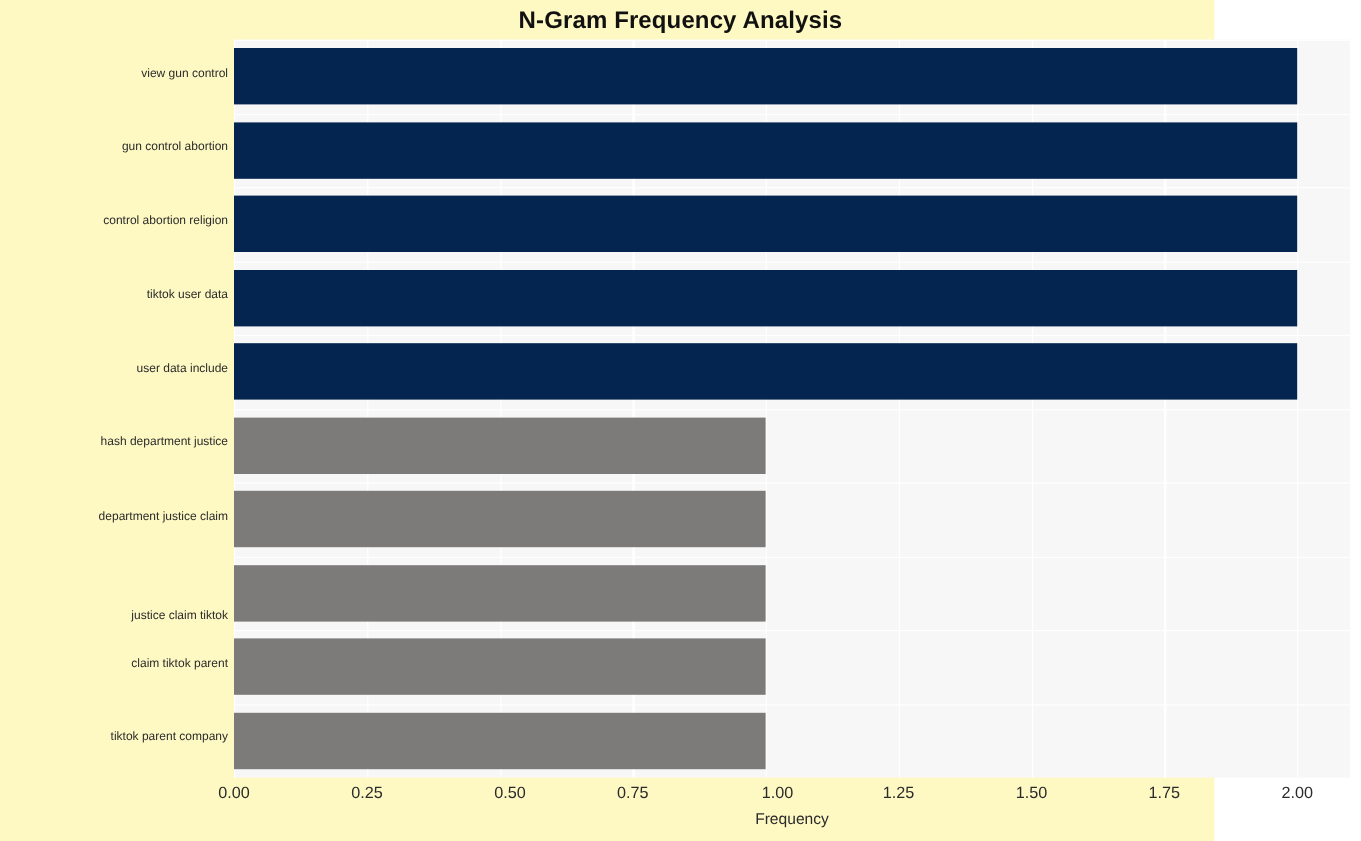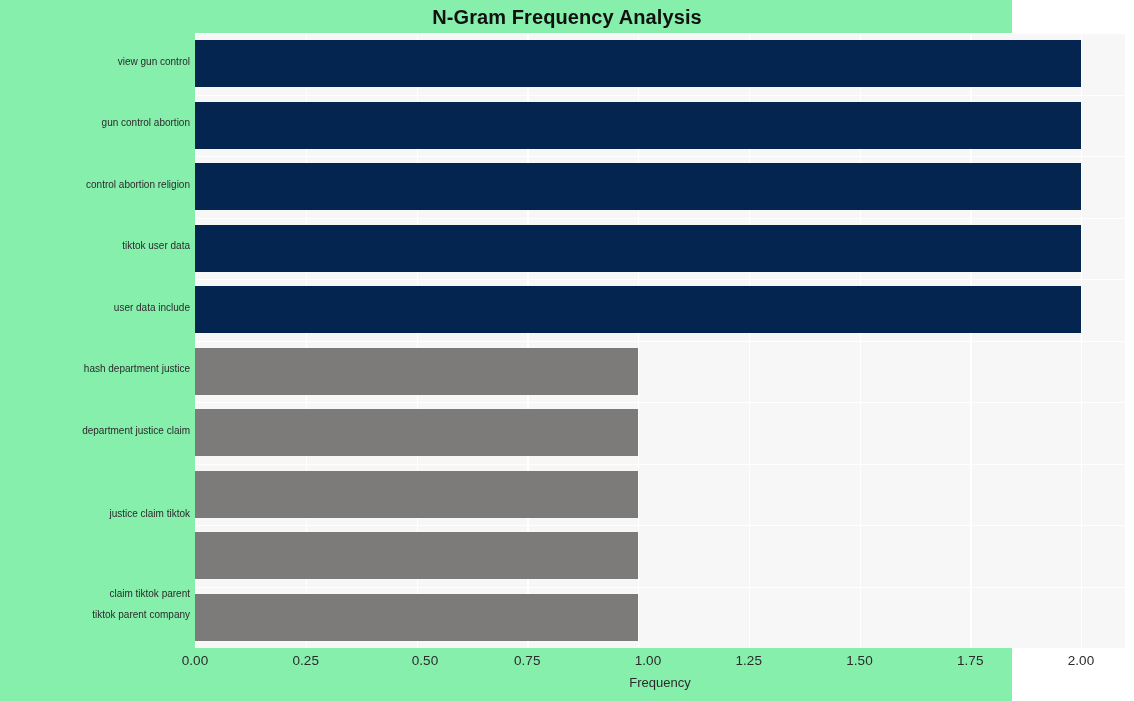--- a/index.html
+++ b/index.html
@@ -11,21 +11,21 @@
     width: 1134px;
     height: 701px;
     font-family: "Liberation Sans", sans-serif;
     overflow: hidden;
     position: relative;
   }
   #figure {
     position: relative;
     width: 1012px;
     height: 701px;
-    background: #86efac;
+    background: #fef9c3;
   }
   #chart-title {
     position: absolute;
     left: 0;
     top: 6px;
     width: 1134px;
     text-align: center;
     font-size: 20px;
     font-weight: bold;
     color: #111111;
@@ -135,21 +135,21 @@
 
   <div id="ylabels">
       <div class="ytick-wrap" style="top: 56.75px;">view gun control</div>
       <div class="ytick-wrap" style="top: 118.25px;">gun control abortion</div>
       <div class="ytick-wrap" style="top: 179.75px;">control abortion religion</div>
       <div class="ytick-wrap" style="top: 241.25px;">tiktok user data</div>
       <div class="ytick-wrap" style="top: 302.75px;">user data include</div>
       <div class="ytick-wrap" style="top: 364.25px;">hash department justice</div>
       <div class="ytick-wrap" style="top: 425.75px;">department justice claim</div>
       <div class="ytick-wrap" style="top: 487.25px; margin-top: 22px;">justice claim tiktok</div>
-      <div class="ytick-wrap" style="top: 548.75px; margin-top: 40px;">claim tiktok parent</div>
+      <div class="ytick-wrap" style="top: 548.75px;">claim tiktok parent</div>
       <div class="ytick-wrap" style="top: 610.25px;">tiktok parent company</div>
     </div>
   <div id="xlabels">
       <div class="xtick" style="left: 195px;">0.00</div>
       <div class="xtick" style="left: 305.75px;">0.25</div>
       <div class="xtick" style="left: 425px;">0.50</div>
       <div class="xtick" style="left: 527.25px;">0.75</div>
       <div class="xtick" style="left: 648px;">1.00</div>
       <div class="xtick" style="left: 748.75px;">1.25</div>
       <div class="xtick" style="left: 859.5px;">1.50</div>

